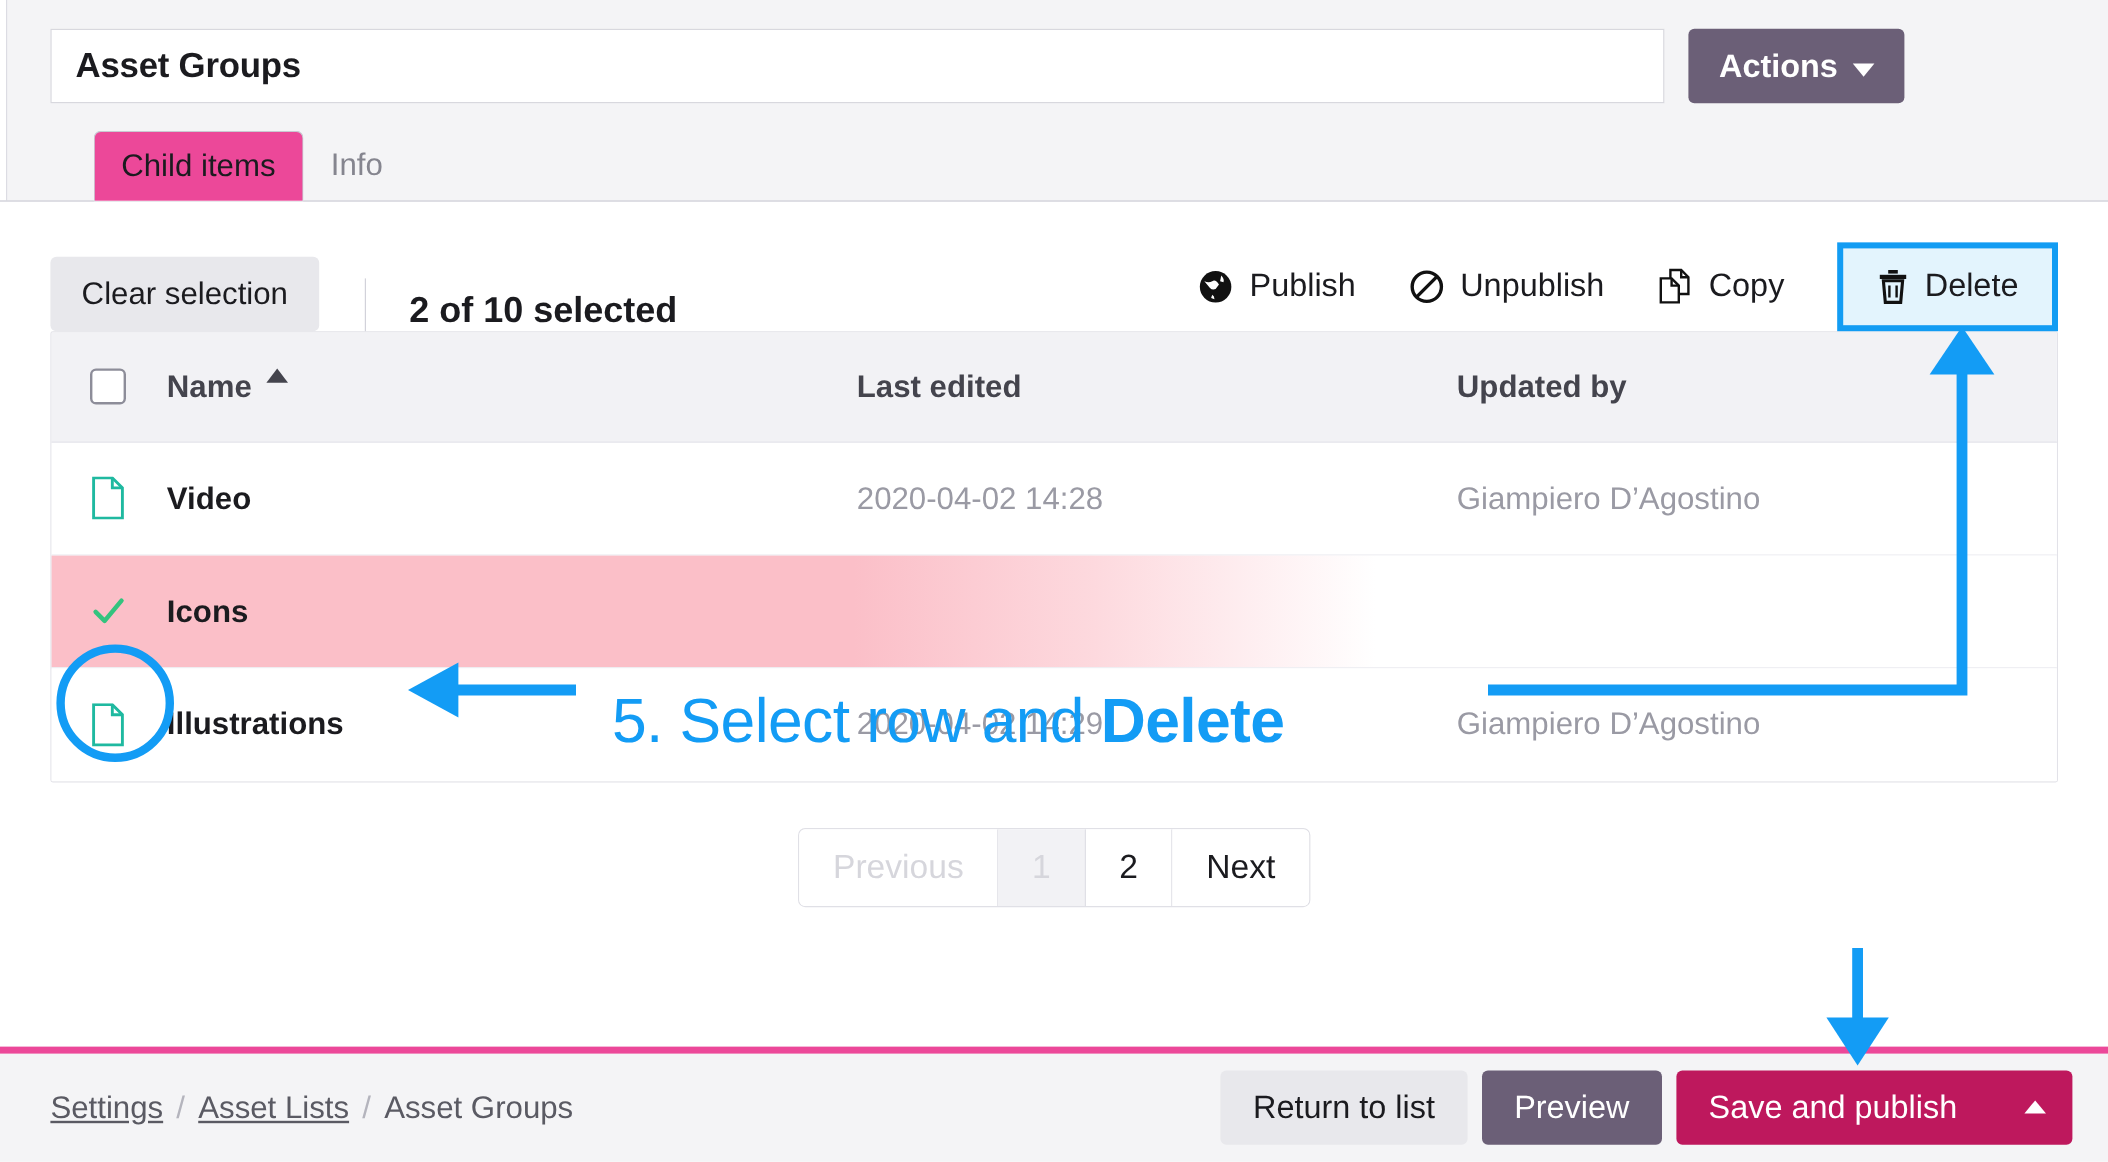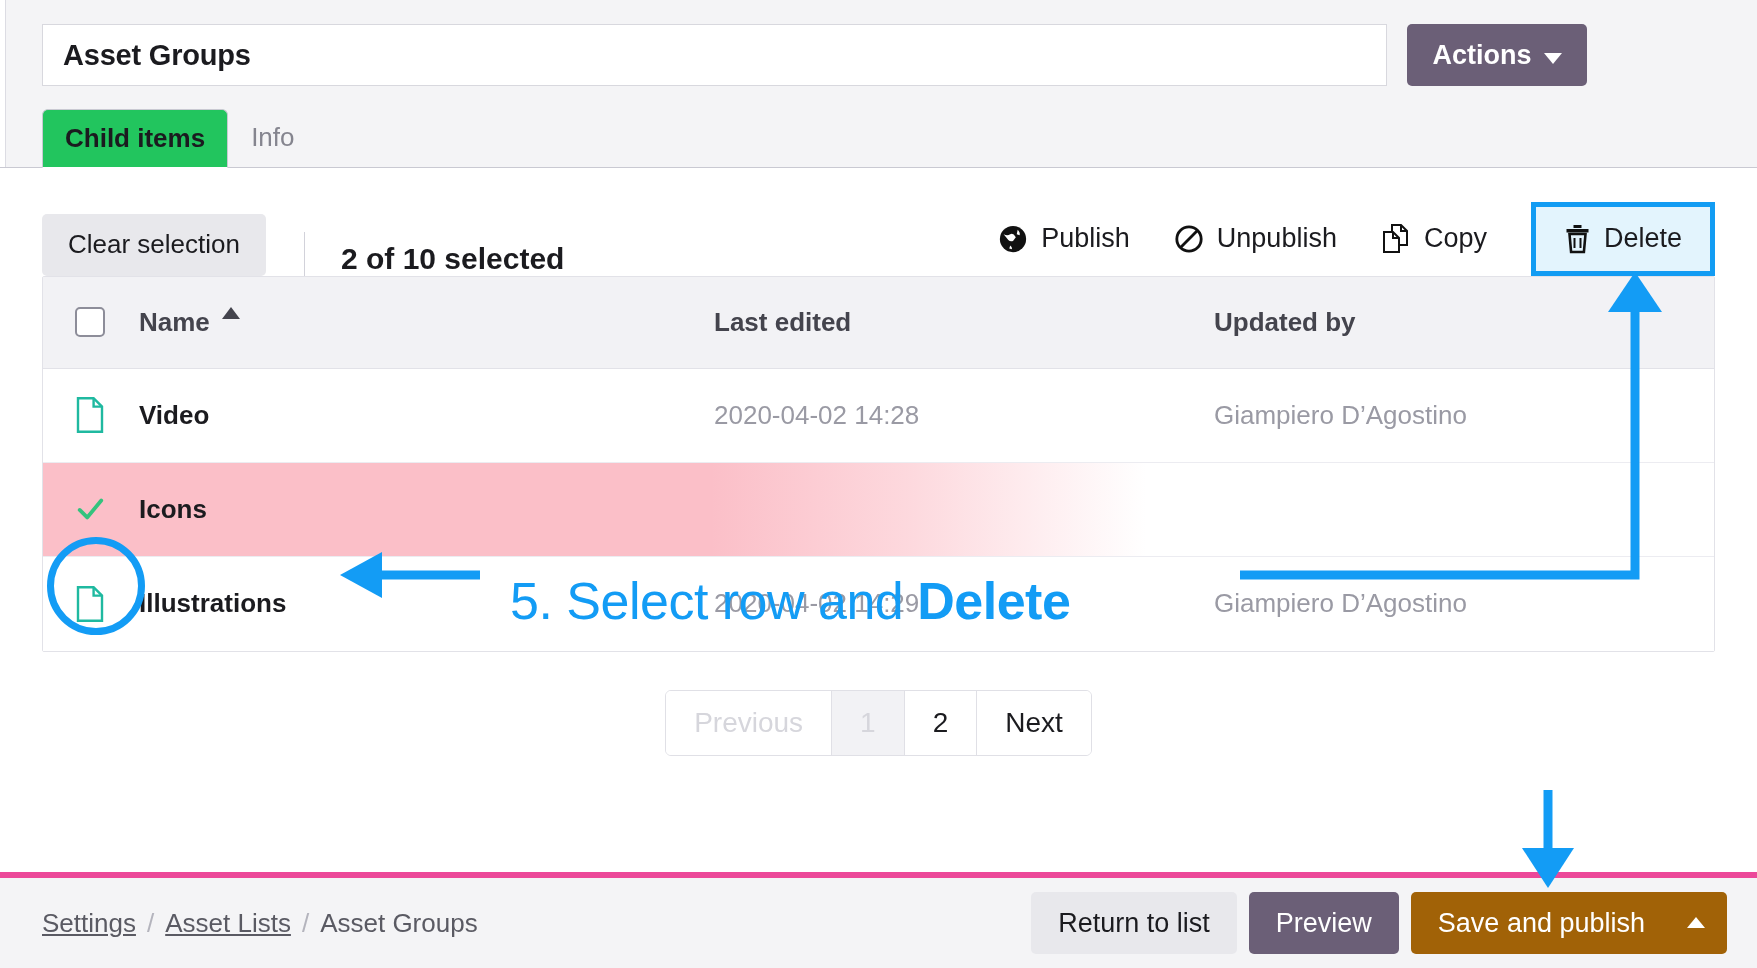--- a/index.html
+++ b/index.html
@@ -101,26 +101,27 @@
     font-size: 26px;
     padding: 14px 22px 13px 22px;
     color: #85858f;
     cursor: pointer;
     border: 1px solid transparent;
     border-radius: 6px 6px 0 0;
     background: transparent;
     line-height: 1.15;
   }
   .tab.active {
-    background: #22c55e;
+    background: #ec4899;
     border-color: #c9c9d2;
     border-bottom-color: #ffffff;
     color: #1b1b1f;
-    font-weight: bold;
+    font-weight: normal;
     margin-bottom: -1px;
+    margin-left: 36px;
   }
 
   
   .content {
     background: #ffffff;
     border-top: 1px solid #c9c9d2;
     flex: 1 1 auto;
     position: relative;
     padding: 0 42px;
     overflow: hidden;
@@ -318,22 +319,22 @@
     font-size: 27px;
     border: none;
     border-radius: 5px;
     padding: 15px 27px;
     cursor: pointer;
     line-height: 1.2;
   }
   .btn-default { background: #e8e8ec; color: #1b1b1f; }
   .btn-purple  { background: #6b5f77; color: #ffffff; }
   .btn-green   {
-    background: #a16207; color: #ffffff;
-    display: flex; align-items: center; gap: 42px;
+    background: #be185d; color: #ffffff;
+    display: flex; align-items: center; gap: 56px;
     padding-right: 22px;
   }
   .caret-up {
     width: 0; height: 0;
     border-left: 9px solid transparent;
     border-right: 9px solid transparent;
     border-bottom: 11px solid #ffffff;
   }
 
   

